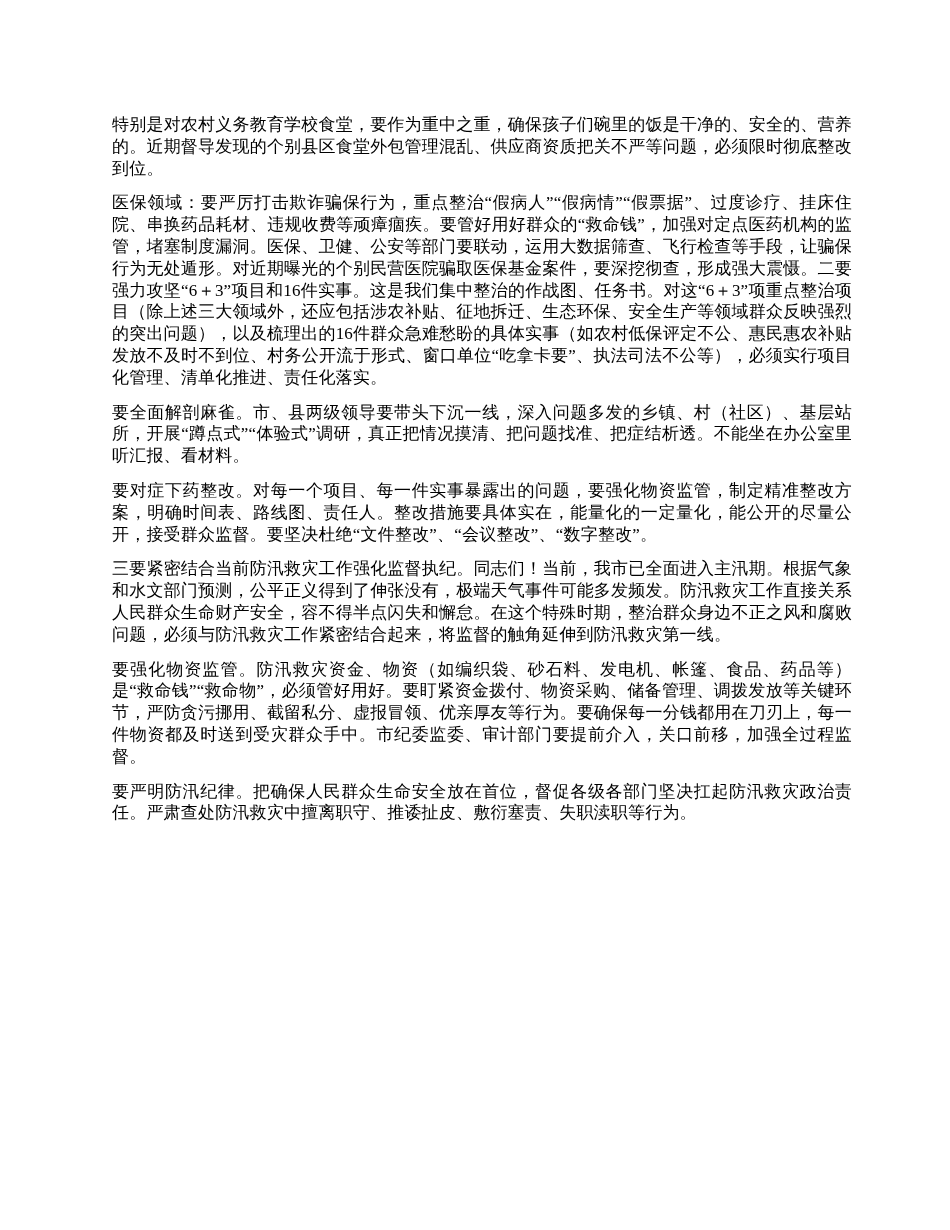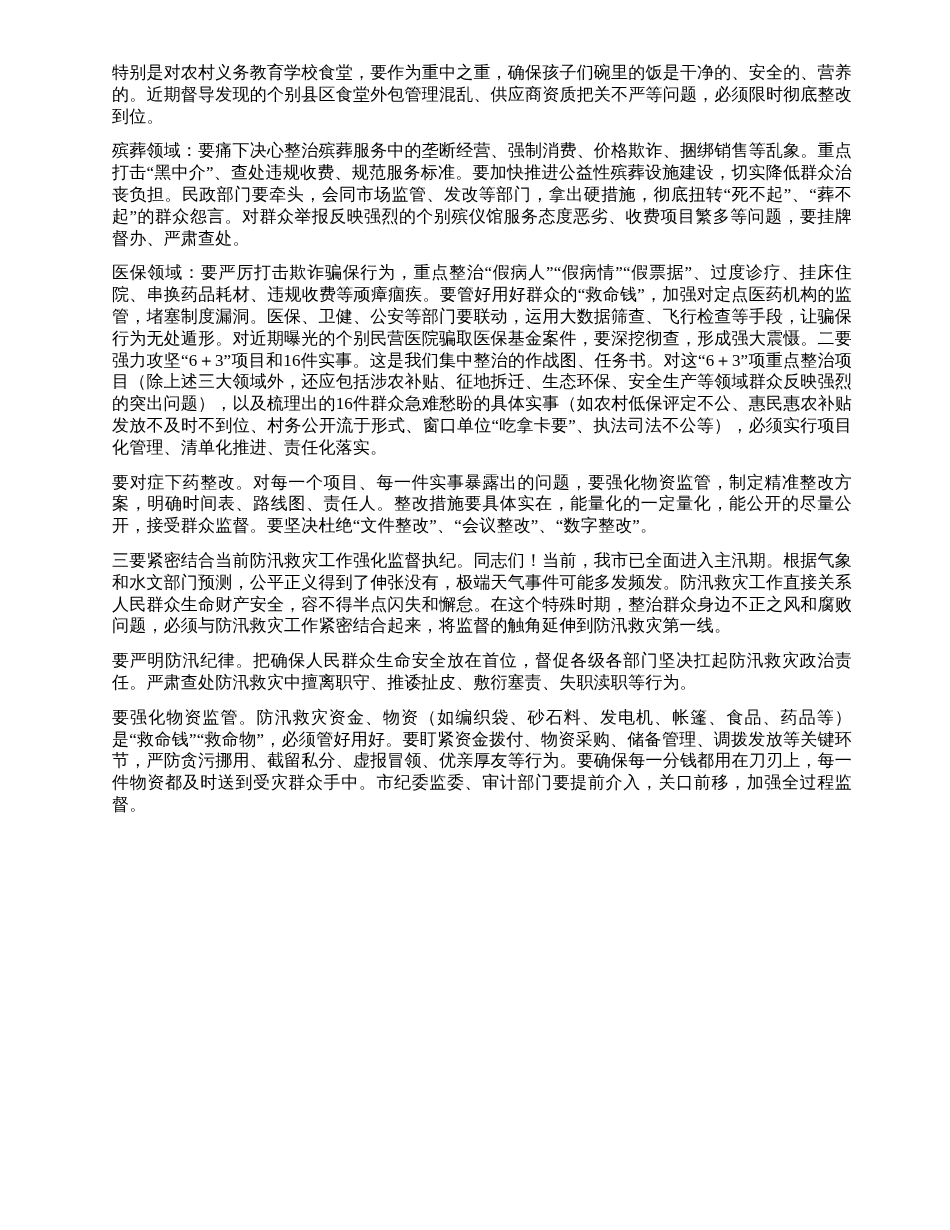--- a/index.html
+++ b/index.html
@@ -11,39 +11,39 @@
     width: 950px;
     height: 1230px;
     font-family: "Liberation Serif", "DejaVu Serif", serif;
     color: #000000;
     overflow: hidden;
   }
   .doc-page {
     box-sizing: border-box;
     width: 950px;
     height: 1230px;
-    padding: 62px 98px 40px 112px;
+    padding: 114px 98px 40px 112px;
     background: #ffffff;
   }
   .para {
     margin: 0 0 13px 0;
     font-size: 17px;
     line-height: 21.8px;
     text-align: justify;
     letter-spacing: 0.2px;
     word-break: break-all;
   }
   .para:last-child {
     margin-bottom: 0;
   }
 </style>
 </head>
 <body>
 
 <div class="doc-page">
   <p class="para">特别是对农村义务教育学校食堂，要作为重中之重，确保孩子们碗里的饭是干净的、安全的、营养的。近期督导发现的个别县区食堂外包管理混乱、供应商资质把关不严等问题，必须限时彻底整改到位。</p>
-  <p class="para">殡葬领域：要痛下决心整治殡葬服务中的垄断经营、强制消费、价格欺诈、捆绑销售等乱象。重点打击“黑中介”、查处违规收费、规范服务标准。要加快推进公益性殡葬设施建设，切实降低群众治丧负担。民政部门要牵头，会同市场监管、发改等部门，拿出硬措施，彻底扭转“死不起”、“葬不起”的群众怨言。对群众举报反映强烈的个别殡仪馆服务态度恶劣、收费项目繁多等问题，要挂牌督办、严肃查处。</p>
   <p class="para">医保领域：要严厉打击欺诈骗保行为，重点整治“假病人”“假病情”“假票据”、过度诊疗、挂床住院、串换药品耗材、违规收费等顽瘴痼疾。要管好用好群众的“救命钱”，加强对定点医药机构的监管，堵塞制度漏洞。医保、卫健、公安等部门要联动，运用大数据筛查、飞行检查等手段，让骗保行为无处遁形。对近期曝光的个别民营医院骗取医保基金案件，要深挖彻查，形成强大震慑。二要强力攻坚“6＋3”项目和16件实事。这是我们集中整治的作战图、任务书。对这“6＋3”项重点整治项目（除上述三大领域外，还应包括涉农补贴、征地拆迁、生态环保、安全生产等领域群众反映强烈的突出问题），以及梳理出的16件群众急难愁盼的具体实事（如农村低保评定不公、惠民惠农补贴发放不及时不到位、村务公开流于形式、窗口单位“吃拿卡要”、执法司法不公等），必须实行项目化管理、清单化推进、责任化落实。</p>
+  <p class="para">要全面解剖麻雀。市、县两级领导要带头下沉一线，深入问题多发的乡镇、村（社区）、基层站所，开展“蹲点式”“体验式”调研，真正把情况摸清、把问题找准、把症结析透。不能坐在办公室里听汇报、看材料。</p>
   <p class="para">要对症下药整改。对每一个项目、每一件实事暴露出的问题，要强化物资监管，制定精准整改方案，明确时间表、路线图、责任人。整改措施要具体实在，能量化的一定量化，能公开的尽量公开，接受群众监督。要坚决杜绝“文件整改”、“会议整改”、“数字整改”。</p>
   <p class="para">三要紧密结合当前防汛救灾工作强化监督执纪。同志们！当前，我市已全面进入主汛期。根据气象和水文部门预测，公平正义得到了伸张没有，极端天气事件可能多发频发。防汛救灾工作直接关系人民群众生命财产安全，容不得半点闪失和懈怠。在这个特殊时期，整治群众身边不正之风和腐败问题，必须与防汛救灾工作紧密结合起来，将监督的触角延伸到防汛救灾第一线。</p>
+  <p class="para">要强化物资监管。防汛救灾资金、物资（如编织袋、砂石料、发电机、帐篷、食品、药品等）是“救命钱”“救命物”，必须管好用好。要盯紧资金拨付、物资采购、储备管理、调拨发放等关键环节，严防贪污挪用、截留私分、虚报冒领、优亲厚友等行为。要确保每一分钱都用在刀刃上，每一件物资都及时送到受灾群众手中。市纪委监委、审计部门要提前介入，关口前移，加强全过程监督。</p>
   <p class="para">要严明防汛纪律。把确保人民群众生命安全放在首位，督促各级各部门坚决扛起防汛救灾政治责任。严肃查处防汛救灾中擅离职守、推诿扯皮、敷衍塞责、失职渎职等行为。</p>
-  <p class="para">要强化物资监管。防汛救灾资金、物资（如编织袋、砂石料、发电机、帐篷、食品、药品等）是“救命钱”“救命物”，必须管好用好。要盯紧资金拨付、物资采购、储备管理、调拨发放等关键环节，严防贪污挪用、截留私分、虚报冒领、优亲厚友等行为。要确保每一分钱都用在刀刃上，每一件物资都及时送到受灾群众手中。市纪委监委、审计部门要提前介入，关口前移，加强全过程监督。</p>
 </div>
 
 </body></html>

